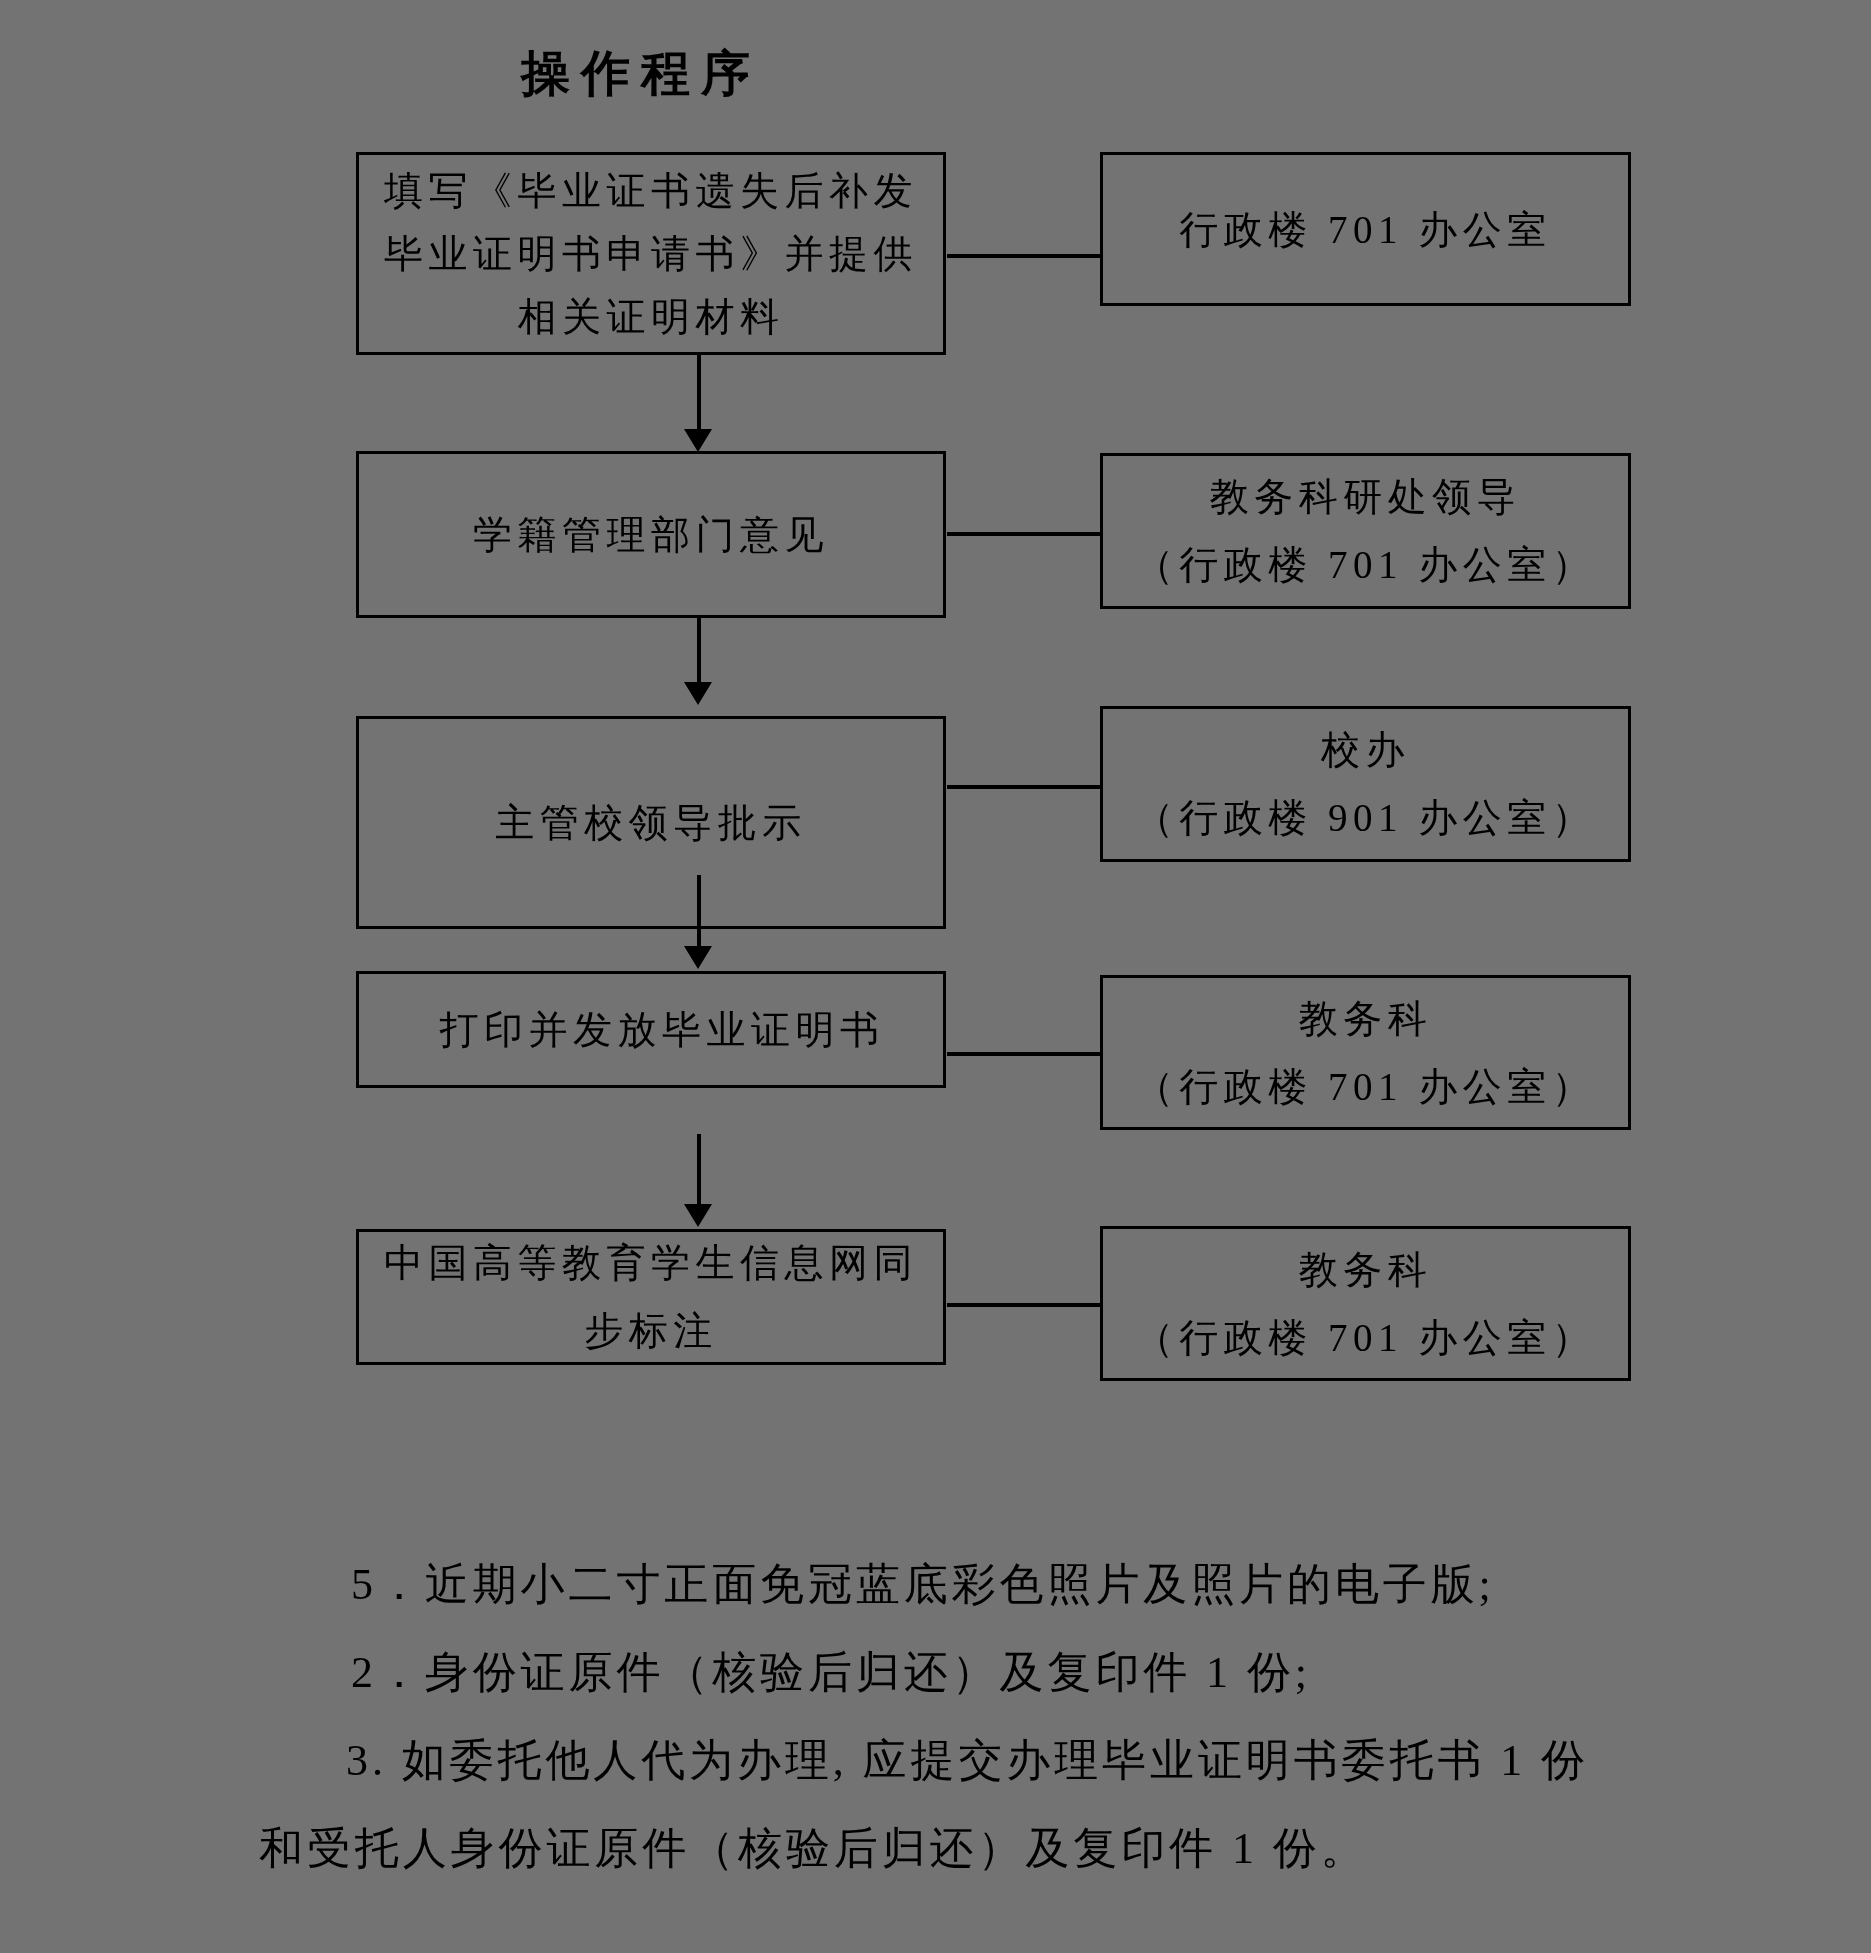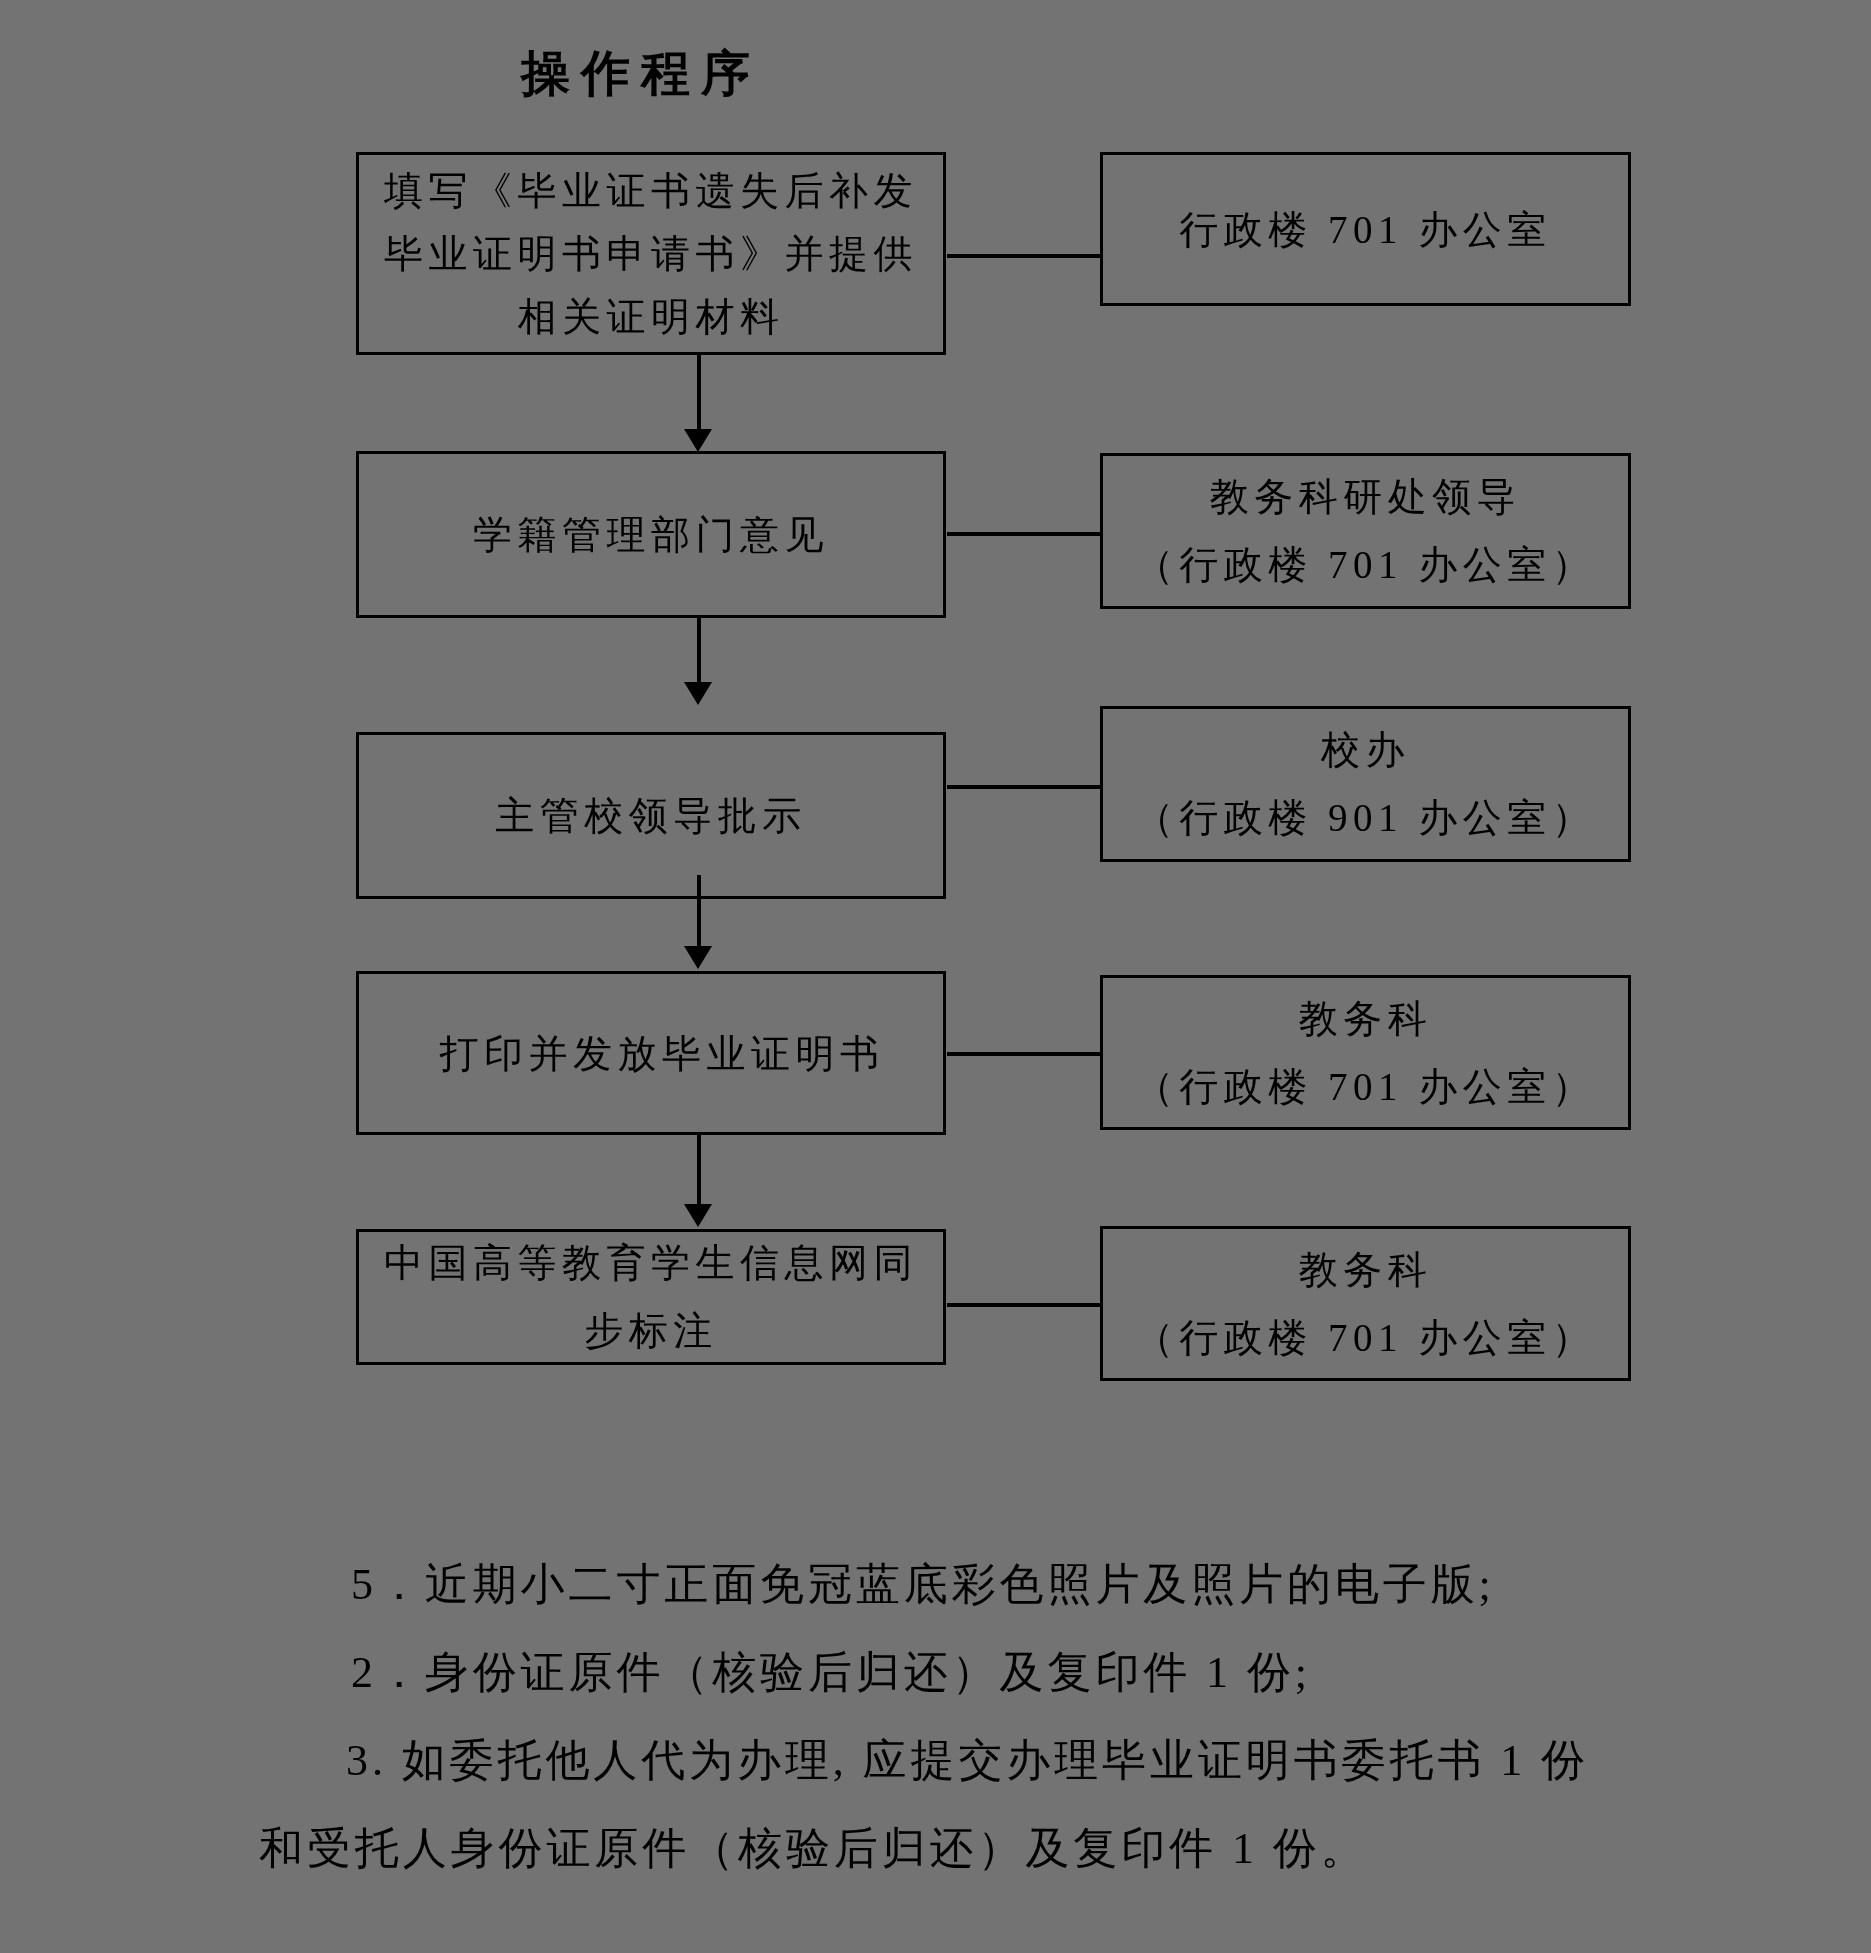--- a/index.html
+++ b/index.html
@@ -43,22 +43,22 @@
     font-size: 39px;
     letter-spacing: 5.5px;
     line-height: 63px;
     white-space: pre-line;
   }
   .step-col  { left: 356px;  width: 590px; }
   .actor-col { left: 1100px; width: 531px; }
 
   #L1 { top: 152px;  height: 203px; }
   #L2 { top: 451px;  height: 167px; }
-  #L3 { top: 732px;  height: 167px; }
-  #L4 { top: 971px; height: 164px; padding-left: 22px; }
+  #L3 { top: 716px;  height: 213px; }
+  #L4 { top: 971px; height: 117px; padding-left: 22px; }
   #L5 { top: 1229px; height: 136px; line-height: 68px; }
 
   #R1 { top: 152px;  height: 154px; }
   #R2 { top: 453px;  height: 156px; line-height: 68px; }
   #R3 { top: 706px;  height: 156px; line-height: 68px; }
   #R4 { top: 975px; height: 155px; line-height: 68px; }
   #R5 { top: 1226px; height: 155px; line-height: 68px; }
 
   
   .arrow-shaft {

